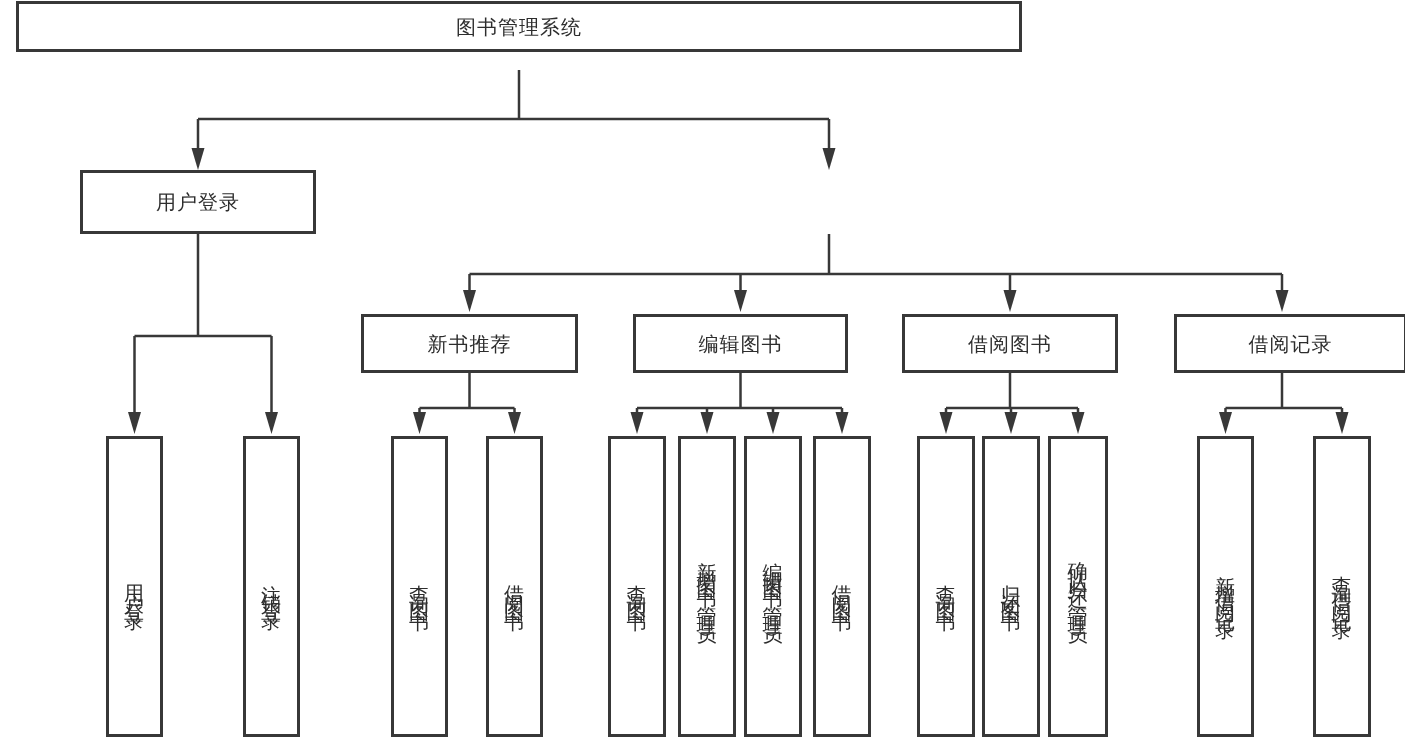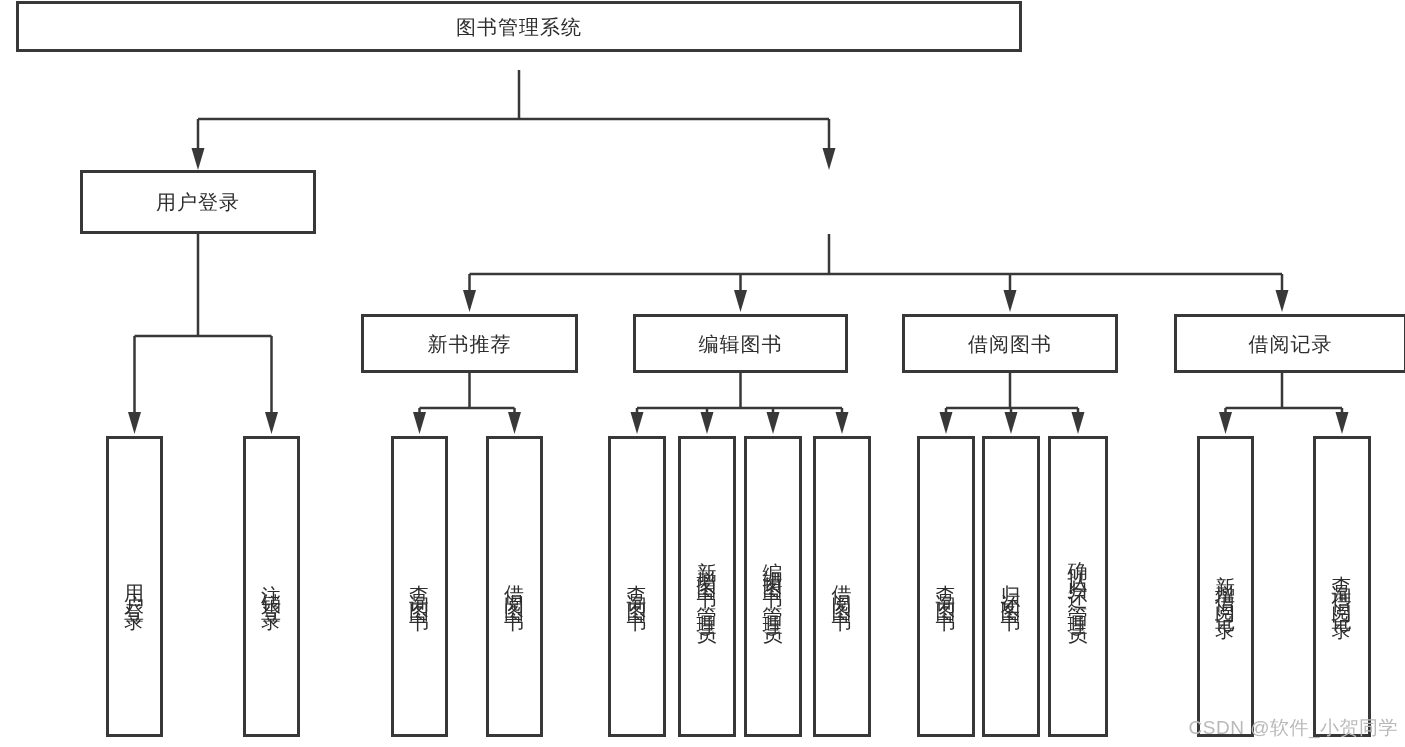--- a/index.html
+++ b/index.html
@@ -164,14 +164,13 @@
     <span class="vlabel">确认归还（管理员）</span>
   </div>
 
   <div class="node vnode" style="left:1197px;top:436px;width:57px;height:301px">
     <span class="vlabel">新增借阅记录</span>
   </div>
   <div class="node vnode" style="left:1313px;top:436px;width:58px;height:301px">
     <span class="vlabel">查询借阅记录</span>
   </div>
 
-  <div class="watermark">CSDN @软件_小贺同学</div>
 </div>
 
 </body></html>

